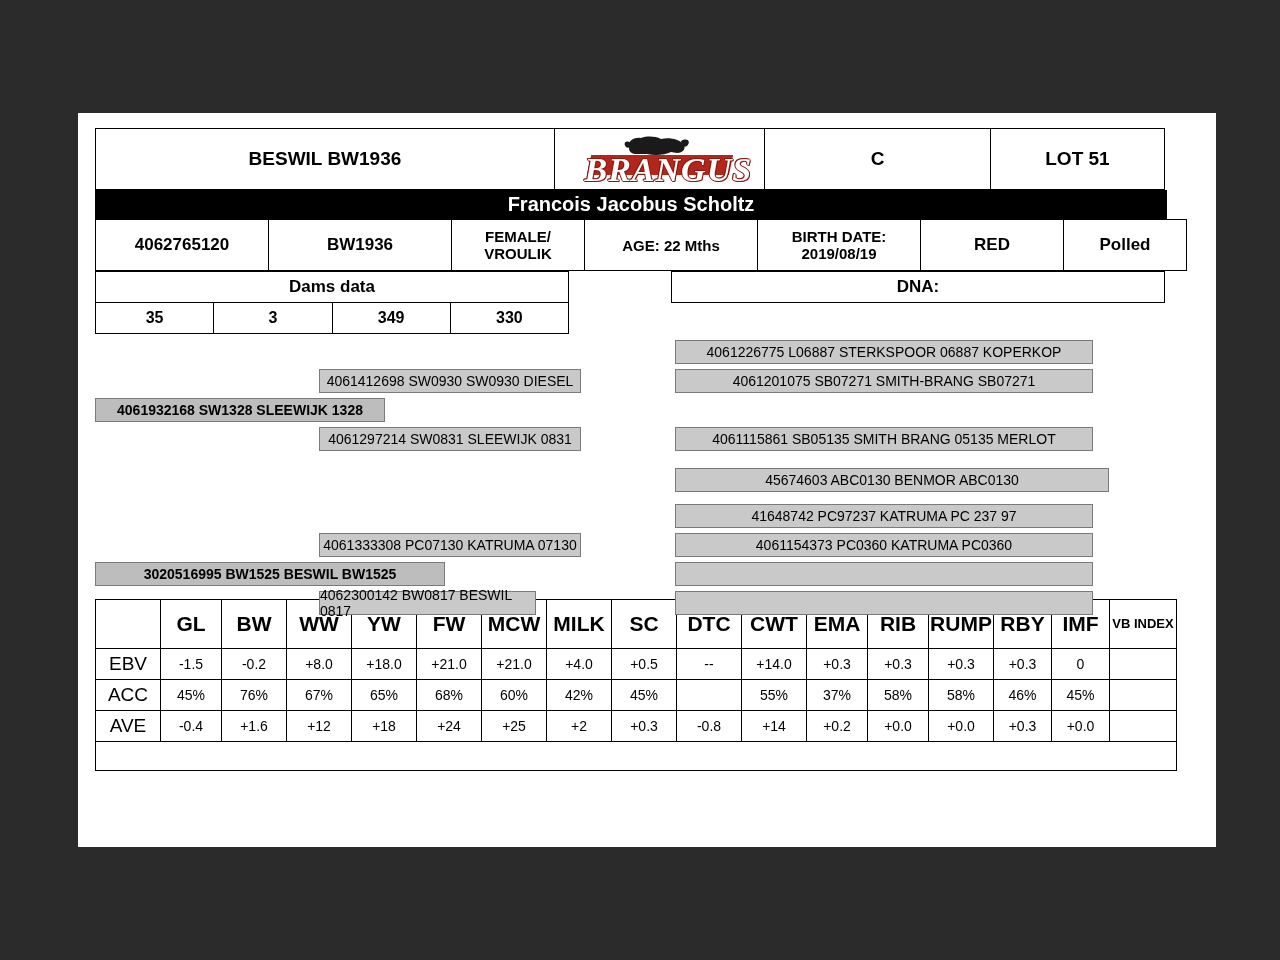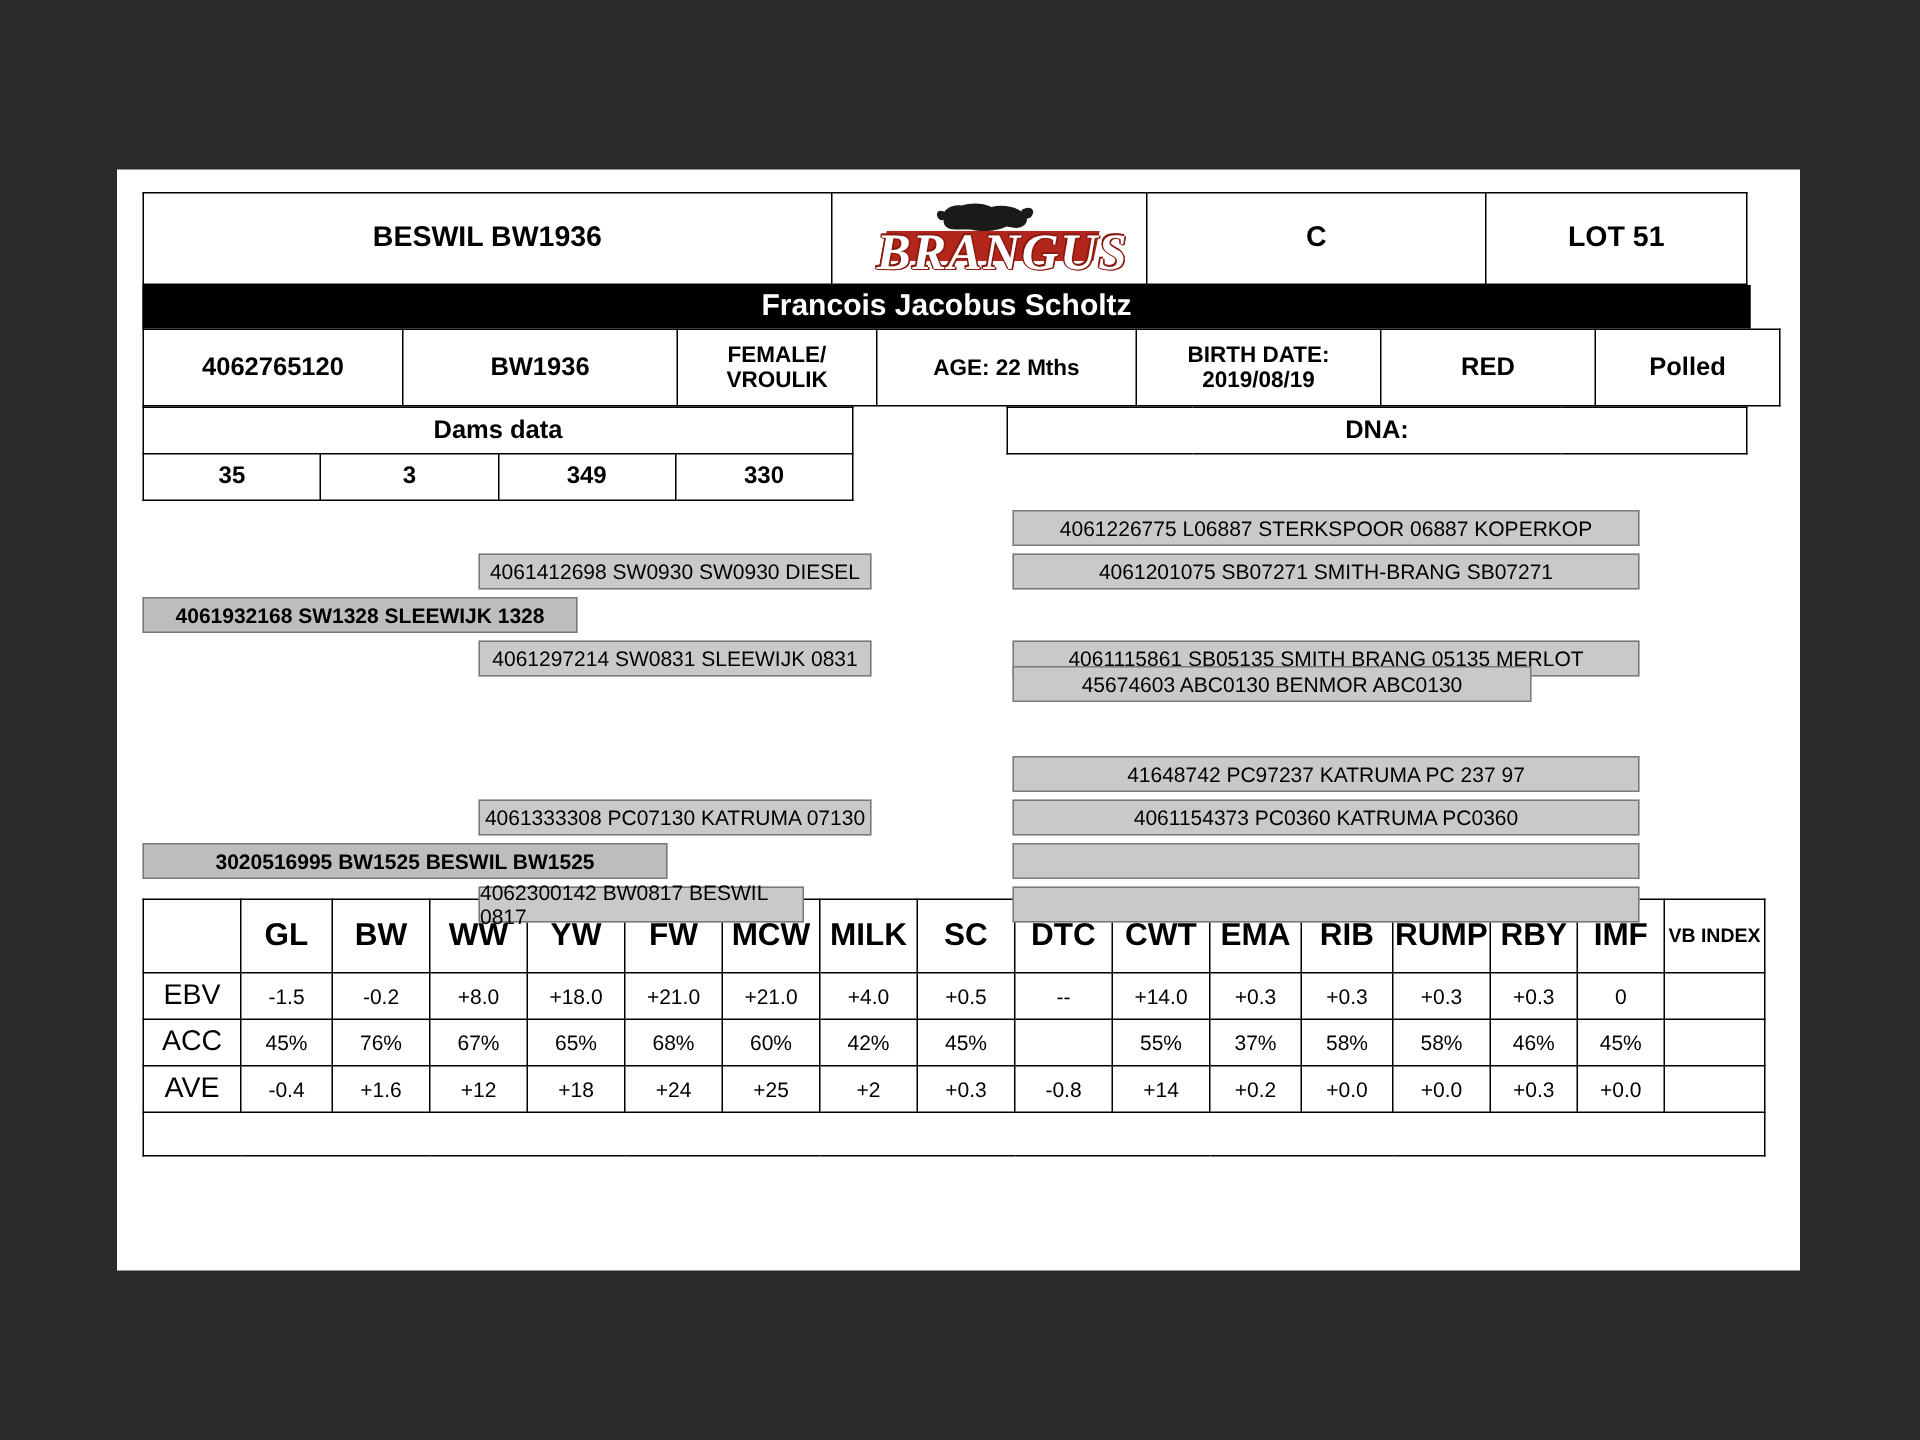--- a/index.html
+++ b/index.html
@@ -10,20 +10,21 @@
     height: 960px;
     font-family: "Liberation Sans", sans-serif;
   }
   #page {
     position: absolute;
     left: 78px;
     top: 113px;
     width: 1122px;
     height: 734px;
     background: #ffffff;
+    padding-left: 16px;
   }
   #sheet {
     position: absolute;
     left: 17px;
     top: 15px;
     width: 1070px;
     height: 690px;
   }
   table { border-collapse: collapse; }
   
@@ -211,21 +212,21 @@
       </table>
 
     <div id="ped">
 
       <div class="pbox" style="left:580px; top:6px; width:418px;">4061226775 L06887 STERKSPOOR 06887 KOPERKOP</div>
       <div class="pbox" style="left:224px; top:35px; width:262px;">4061412698 SW0930 SW0930 DIESEL</div>
       <div class="pbox" style="left:580px; top:35px; width:418px;">4061201075 SB07271 SMITH-BRANG SB07271</div>
       <div class="pbox strong" style="left:0px; top:64px; width:290px;">4061932168 SW1328 SLEEWIJK 1328</div>
       <div class="pbox" style="left:224px; top:93px; width:262px;">4061297214 SW0831 SLEEWIJK 0831</div>
       <div class="pbox" style="left:580px; top:93px; width:418px;">4061115861 SB05135 SMITH BRANG 05135 MERLOT</div>
-      <div class="pbox" style="left:580px; top:110px; width:346px;">45674603 ABC0130 BENMOR ABC0130</div>
+      <div class="pbox" style="left:580px; top:134px; width:434px;">45674603 ABC0130 BENMOR ABC0130</div>
 
       <div class="pbox" style="left:580px; top:170px; width:418px;">41648742 PC97237 KATRUMA PC 237 97</div>
       <div class="pbox" style="left:224px; top:199px; width:262px;">4061333308 PC07130 KATRUMA 07130</div>
       <div class="pbox" style="left:580px; top:199px; width:418px;">4061154373 PC0360 KATRUMA PC0360</div>
       <div class="pbox strong" style="left:0px; top:228px; width:350px;">3020516995 BW1525 BESWIL BW1525</div>
       <div class="pbox empty" style="left:580px; top:228px; width:418px;"></div>
       <div class="pbox" style="left:224px; top:257px; width:217px;">4062300142 BW0817 BESWIL 0817</div>
       <div class="pbox empty" style="left:580px; top:257px; width:418px;"></div>
     </div>
 

